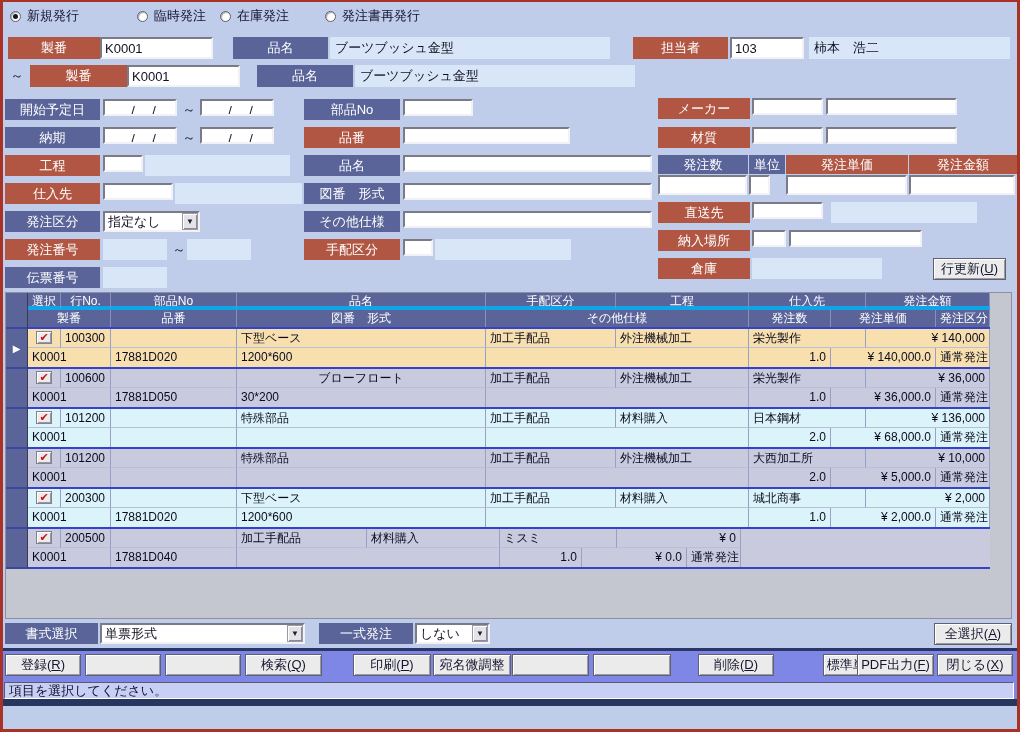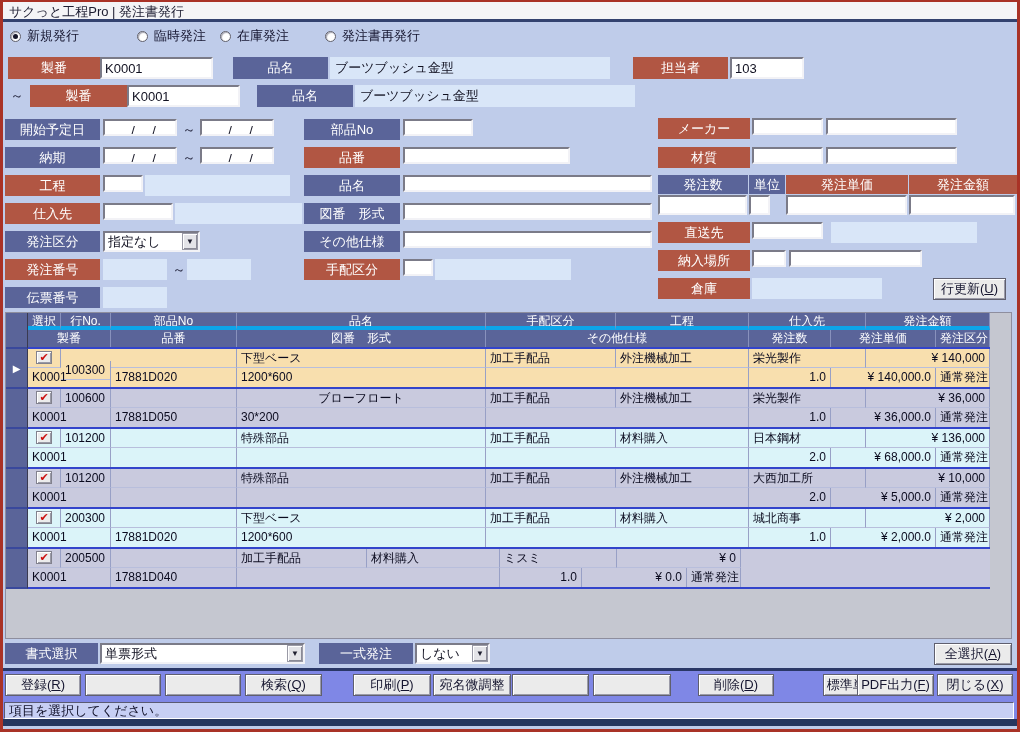--- a/index.html
+++ b/index.html
@@ -94,38 +94,36 @@
     font-size:13px;line-height:15px;color:#101028;padding-left:4px;
   }
   .bottomstrip{position:absolute;left:0;top:697px;width:1014px;height:7px;background:#26365e;}
   .divider{position:absolute;left:0;top:646px;width:1014px;height:3px;background:#2a3766;}
   u{text-decoration:underline;}
 </style>
 </head>
 <body>
 
 <div class="window">
-  <div class="titlebar">
-    <span>サクっと工程Pro | 発注書発行</span>
-  </div>
   <div class="client">
 
     <div id="radio-row">
         <div class="radio-item" style="left: 7px;"><span class="radio-circle on"></span><span>新規発行</span></div>
         <div class="radio-item" style="left: 134px;"><span class="radio-circle"></span><span>臨時発注</span></div>
         <div class="radio-item" style="left: 217px;"><span class="radio-circle"></span><span>在庫発注</span></div>
         <div class="radio-item" style="left: 322px;"><span class="radio-circle"></span><span>発注書再発行</span></div>
       </div>
 
     <div class="lbl red h22" style="top:35px;left:5px;width:92px">製番</div>
     <div class="inp" style="top:35px;left:97px;width:113px;height:22px">K0001</div>
     <div class="lbl navy h22" style="top:35px;left:230px;width:95px">品名</div>
     <div class="flat" style="top:35px;left:327px;width:280px;height:22px;line-height:22px">ブーツブッシュ金型</div>
     <div class="lbl red h22" style="top:35px;left:630px;width:95px">担当者</div>
     <div class="inp" style="top:35px;left:727px;width:74px;height:22px">103</div>
+    <div class="flat" style="top:35px;left:806px;width:201px;height:22px;line-height:22px">柿本　浩二</div>
 
     <div class="tilde" style="top:63px;left:6px;width:16px">～</div>
     <div class="lbl red h22" style="top:63px;left:27px;width:97px">製番</div>
     <div class="inp" style="top:63px;left:124px;width:113px;height:22px">K0001</div>
     <div class="lbl navy h22" style="top:63px;left:254px;width:96px">品名</div>
     <div class="flat" style="top:63px;left:352px;width:280px;height:22px;line-height:22px">ブーツブッシュ金型</div>
 
     <div class="lbl navy" style="top:97px;left:2px;width:95px">開始予定日</div>
     <div class="inp date" style="top:97px;left:100px;width:74px">___/__/__</div>
     <div class="tilde" style="top:97px;left:179px;width:14px">～</div>
@@ -234,21 +232,21 @@
               <span class="gcell" style="width: 249px;">図番　形式</span>
               <span class="gcell" style="width: 263px;">その他仕様</span>
               <span class="gcell" style="width: 82px;">発注数</span>
               <span class="gcell" style="width: 105px;">発注単価</span>
               <span class="gcell" style="width: 54px;">発注区分</span>
             </div>
           </div>
           <div class="grec bg-selected">
             <div class="grow">
               <span class="gcell tcenter" style="width: 33px;"><span><span class="cb">✔</span></span></span>
-              <span class="gcell" style="width: 50px; margin-top: 12px;">100300</span>
+              <span class="gcell" style="width: 50px;">100300</span>
               <span class="gcell" style="width: 126px;"></span>
               <span class="gcell" style="width: 249px;">下型ベース</span>
               <span class="gcell" style="width: 130px;">加工手配品</span>
               <span class="gcell" style="width: 133px;">外注機械加工</span>
               <span class="gcell" style="width: 117px;">栄光製作</span>
               <span class="gcell tright" style="width: 124px;">¥ 140,000</span>
             </div>
             <div class="grow">
               <span class="gcell" style="width: 83px;">K0001</span>
               <span class="gcell" style="width: 126px;">17881D020</span>

